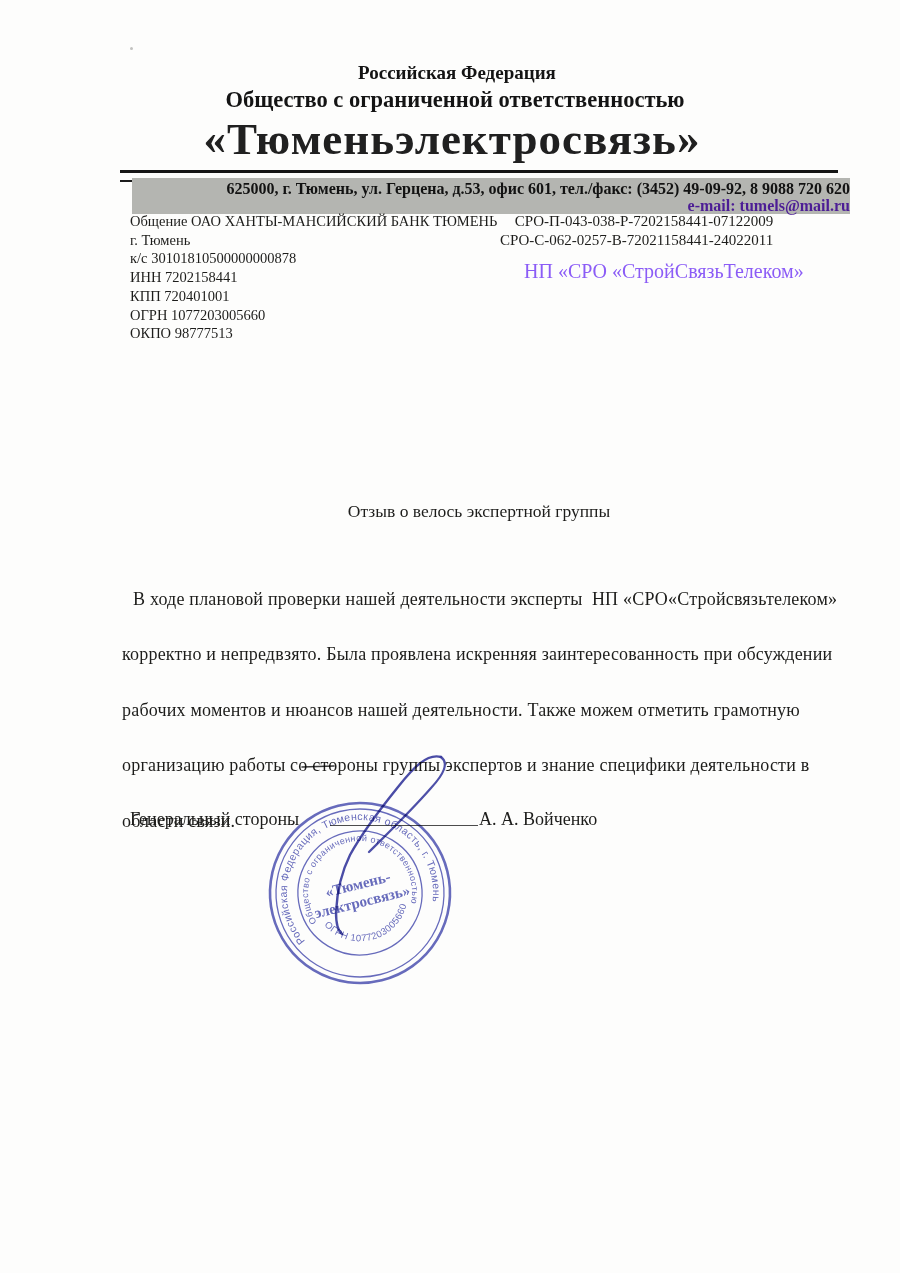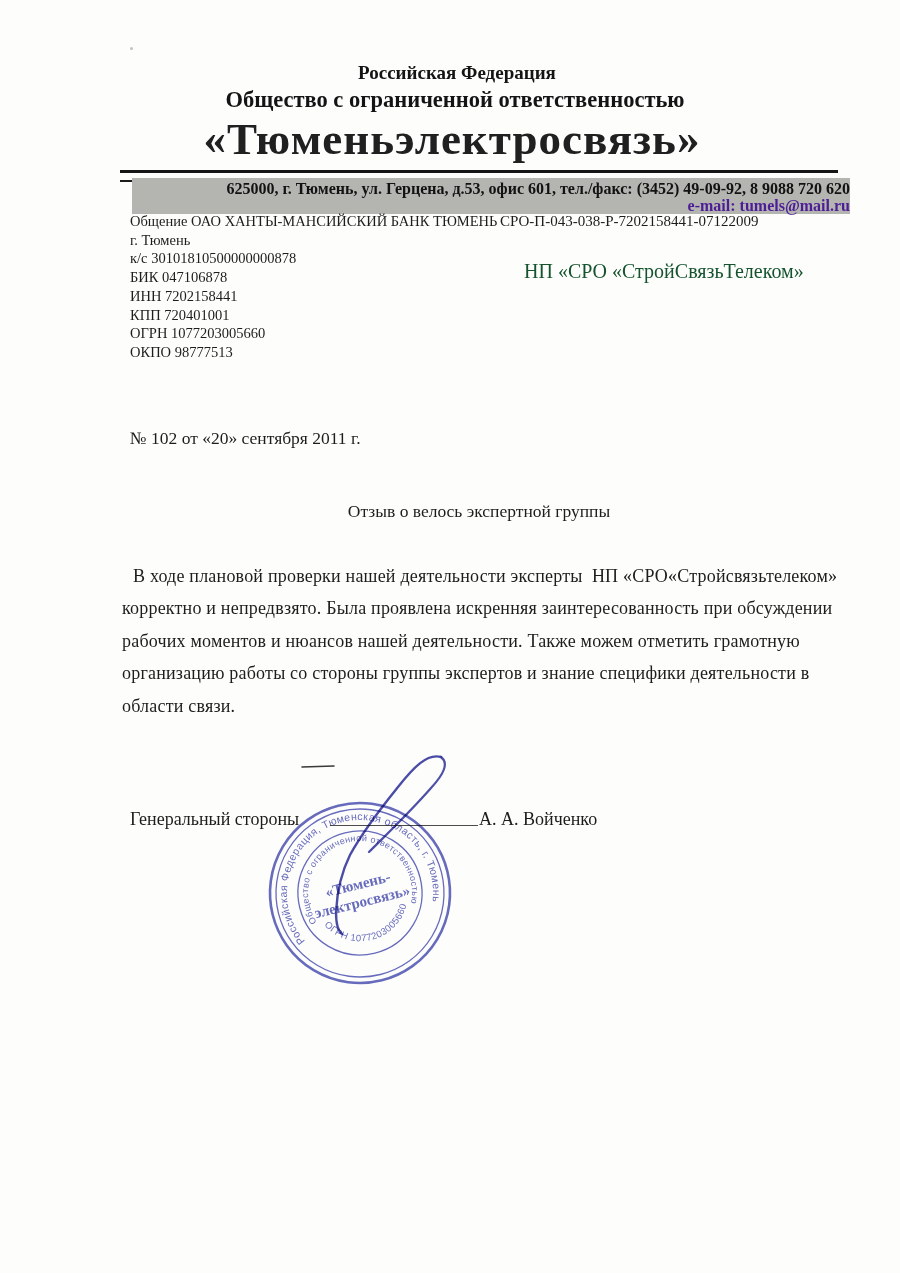--- a/index.html
+++ b/index.html
@@ -22,29 +22,29 @@
   .rule { position:absolute; top:170px; left:120px; width:718px; height:7px;
           border-top:3.2px solid #161616; border-bottom:2px solid #1c1c1c; }
   .band { position:absolute; top:178px; left:132px; width:718px; height:36px;
           background:#b4b5b1; text-align:right; padding-top:2px; box-sizing:border-box; }
   .band-line1 { font-weight:bold; font-size:16px; line-height:18px; color:#121212; }
   .band-line2 { font-weight:bold; font-size:16px; line-height:15px; color:#4c1d95; }
 
   
   .req-left  { position:absolute; left:130px; top:212px; font-size:14.5px; line-height:18.7px; }
   .req-right { position:absolute; left:500px; top:212px; font-size:15px;   line-height:18.7px;text-align:right; }
-  .recipient { position:absolute; left:524px; top:260px; font-size:20px; color:#14532d;font-family:Liberation Serif, serif; }
+  .recipient { position:absolute; left:524px; top:260px; font-size:20px; color:#8b5cf6;font-family:Liberation Serif, serif; }
 
   
   .doc-number { position:absolute; left:130px; top:428px; font-size:17.5px; }
   .subject    { position:absolute; left:120px; top:501px; width:718px; text-align:center;
                 font-size:17.5px; }
   .body-text  { position:absolute; left:122px; top:560px; width:745px;
                 font-size:18px; line-height:32.4px; letter-spacing:0.2px; }
-  .body-line  { white-space:pre; }
+  .body-line  { white-space:pre;margin-top:23px; }
   .body-line:first-child { text-indent:11px; }
 
   
   .sig-pos  { position:absolute; left:130px; top:809px; font-size:18px; }
   .sig-line { position:absolute; left:330px; top:812px; width:148px; height:13px;
               border-bottom:1.6px solid #4c4c4c; }
   .sig-name { position:absolute; left:479px; top:809px; font-size:18px; }
 
   
   .stamp-svg { position:absolute; left:255px; top:788px; width:210px; height:210px;
@@ -67,32 +67,31 @@
   <div class="rule"></div>
   <div class="band">
     <div class="band-line1">625000, г. Тюмень, ул. Герцена, д.53, офис 601,  тел./факс: (3452) 49-09-92, 8 9088 720 620</div>
     <div class="band-line2">e-mail:  tumels@mail.ru</div>
   </div>
 
   <div class="req-left">
     <div>Общение  ОАО ХАНТЫ-МАНСИЙСКИЙ  БАНК ТЮМЕНЬ</div>
     <div>г. Тюмень</div>
     <div>к/с 30101810500000000878</div>
-    <div>БИК 047106878</div>
     <div>ИНН 7202158441</div>
     <div>КПП 720401001</div>
     <div>ОГРН 1077203005660</div>
     <div>ОКПО 98777513</div>
   </div>
   <div class="req-right">
     <div>СРО-П-043-038-Р-7202158441-07122009</div>
+    <div>СРО-С-062-0257-В-72021158441-24022011</div>
   </div>
   <div class="recipient">НП «СРО «СтройСвязьТелеком»</div>
 
-  <div class="doc-number">№ 102 от «20»  сентября  2011 г.</div>
   <div class="subject">Отзыв о велось экспертной группы</div>
   <div class="body-text">
     <div class="body-line">В ходе плановой проверки нашей деятельности эксперты  НП «СРО«Стройсвязьтелеком»</div>
     <div class="body-line">корректно и непредвзято. Была проявлена искренняя заинтересованность при обсуждении</div>
     <div class="body-line">рабочих моментов и нюансов нашей деятельности. Также можем отметить грамотную</div>
     <div class="body-line">организацию работы со стороны группы экспертов и знание специфики деятельности в</div>
     <div class="body-line">области связи.</div>
   </div>
 
   <div class="sig-pos">Генеральный стороны</div>

